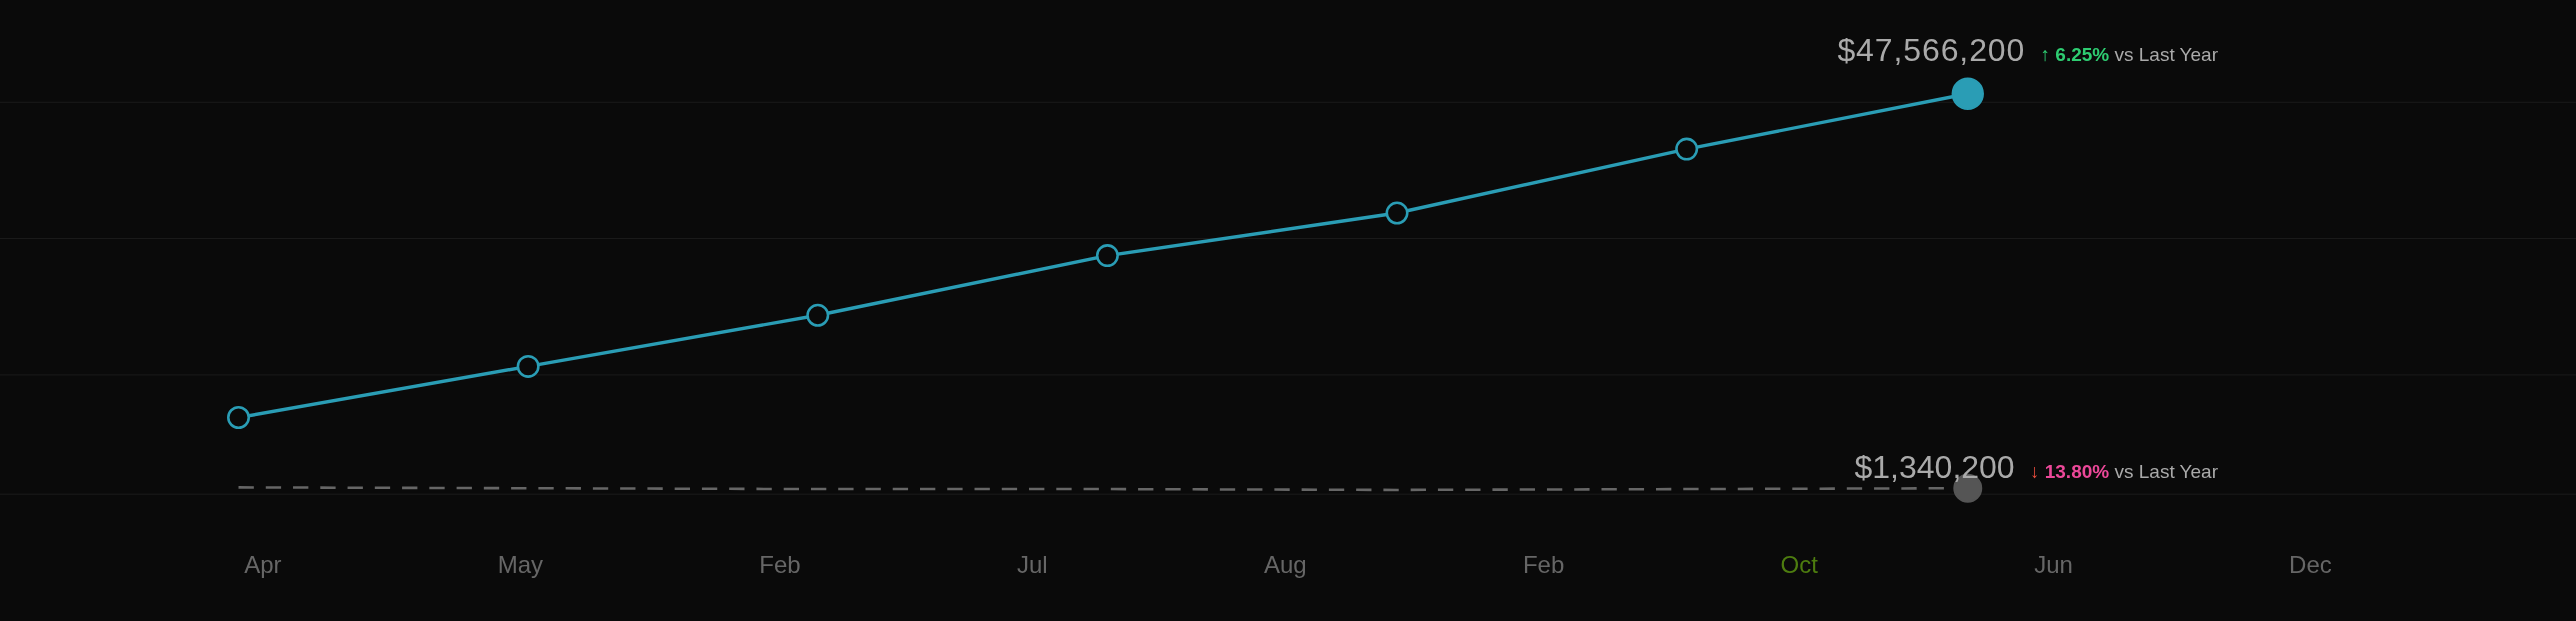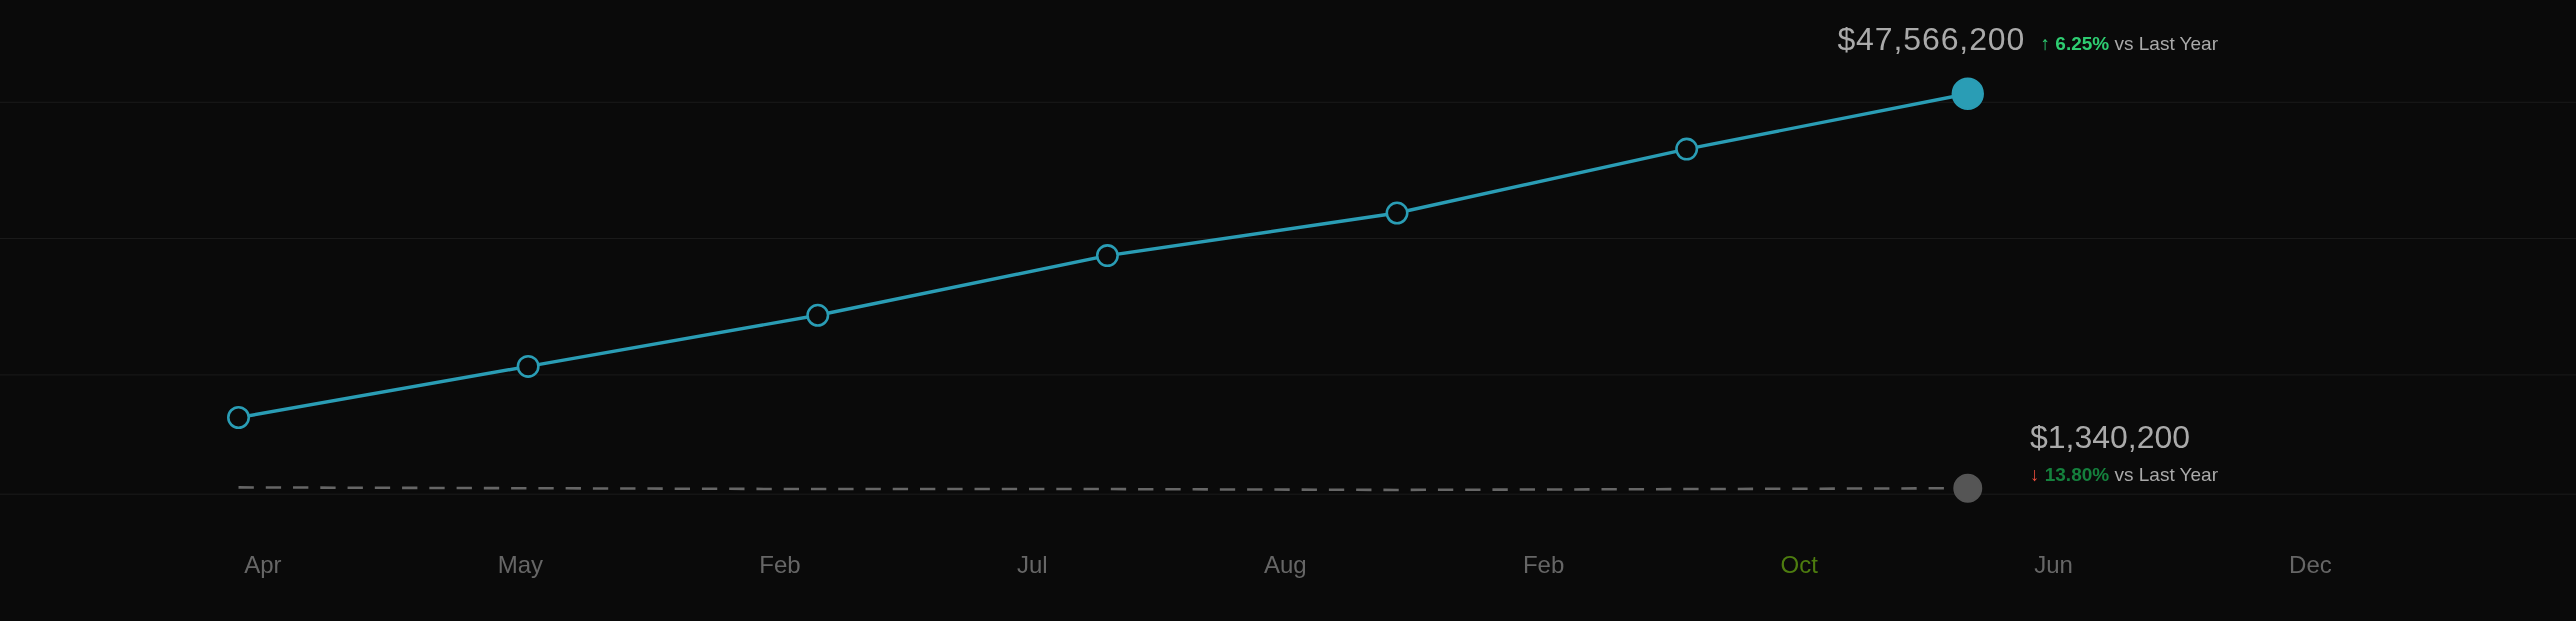--- a/index.html
+++ b/index.html
@@ -42,21 +42,21 @@
       height: 1.7px;
       border-top: 1.7px dashed #888;
     }
     .legend-label {
       font-size: 20.4px;
       color: #222;
       font-weight: 400;
     }
     .tooltip-revenue {
       position: absolute;
-      top: 21px;
+      top: 32px;
       right: 358px;
       text-align: right;
     }
     .tooltip-revenue .amount {
       font-size: 32px;
       color: #aaa;
       font-weight: 300;
       letter-spacing: 0.9px;
     }
     .tooltip-revenue .change {
@@ -78,21 +78,21 @@
       font-size: 32px;
       color: #aaa;
       font-weight: 300;
     }
     .tooltip-profit .change {
       font-size: 19px;
       color: #aaa;
       margin-left: 6.8px;
     }
     .tooltip-profit .change .pct {
-      color: #15803d;
+      color: #ec4899;
       font-weight: 600;
     }
     .x-axis {
       position: absolute;
       bottom: 43px;
       left: 0;
       right: 0;
       display: flex;
       justify-content: space-around;
       padding: 0 136px;
@@ -144,21 +144,21 @@
       <span class="amount">$47,566,200</span>
       <span class="change">
         <span style="color:#2ecc71; font-size:19px;">↑</span>
         <span class="pct">6.25%</span>
         <span>vs Last Year</span>
       </span>
     </div>
   </div>
 
   <div class="tooltip-profit">
-    <div style="display:flex; align-items:baseline; justify-content:flex-end; gap:8.5px;flex-direction:column;">
+    <div style="display:flex; align-items:baseline; justify-content:flex-end; gap:8.5px;">
       <span class="amount">$1,340,200</span>
       <span class="change">
         <span style="color:#e74c3c; font-size:19px;">↓</span>
         <span class="pct">13.80%</span>
         <span>vs Last Year</span>
       </span>
     </div>
   </div>
 
   <div class="x-axis">

